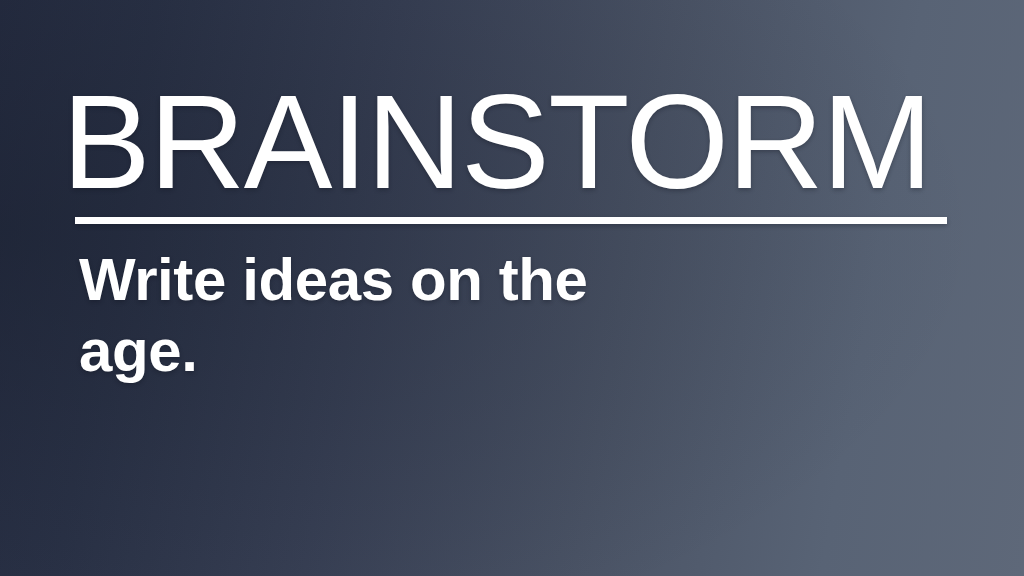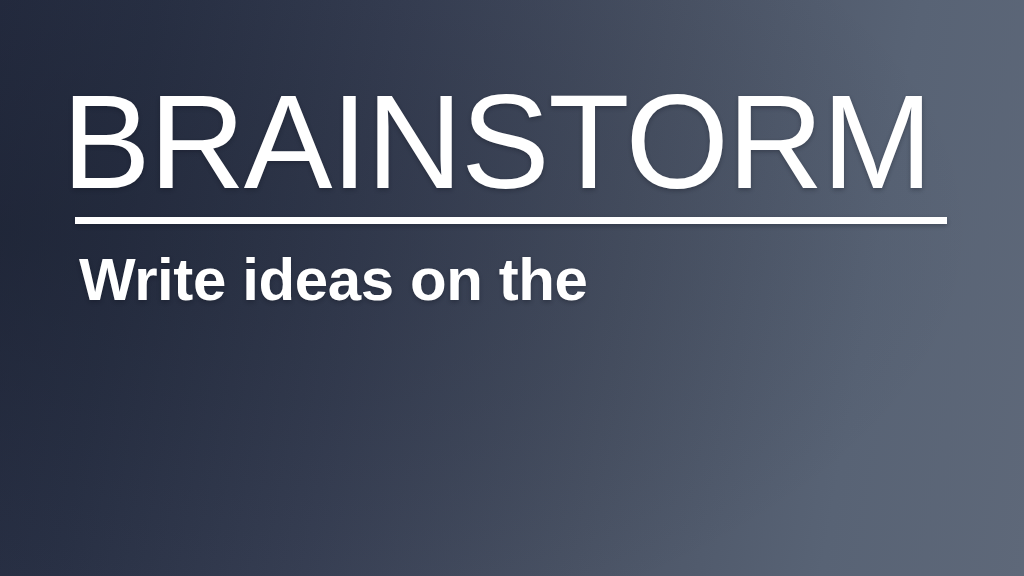--- a/index.html
+++ b/index.html
@@ -99,16 +99,17 @@
 
 <div id="slide">
   <div class="content">
 
     <h1 class="slide-title">BRAINSTORM</h1>
 
     <div class="title-rule"></div>
 
     <div class="slide-body">
       <span class="body-line">Write ideas on the</span>
+      <span class="body-line">age.</span>
     </div>
 
   </div>
 </div>
 
 </body></html>

